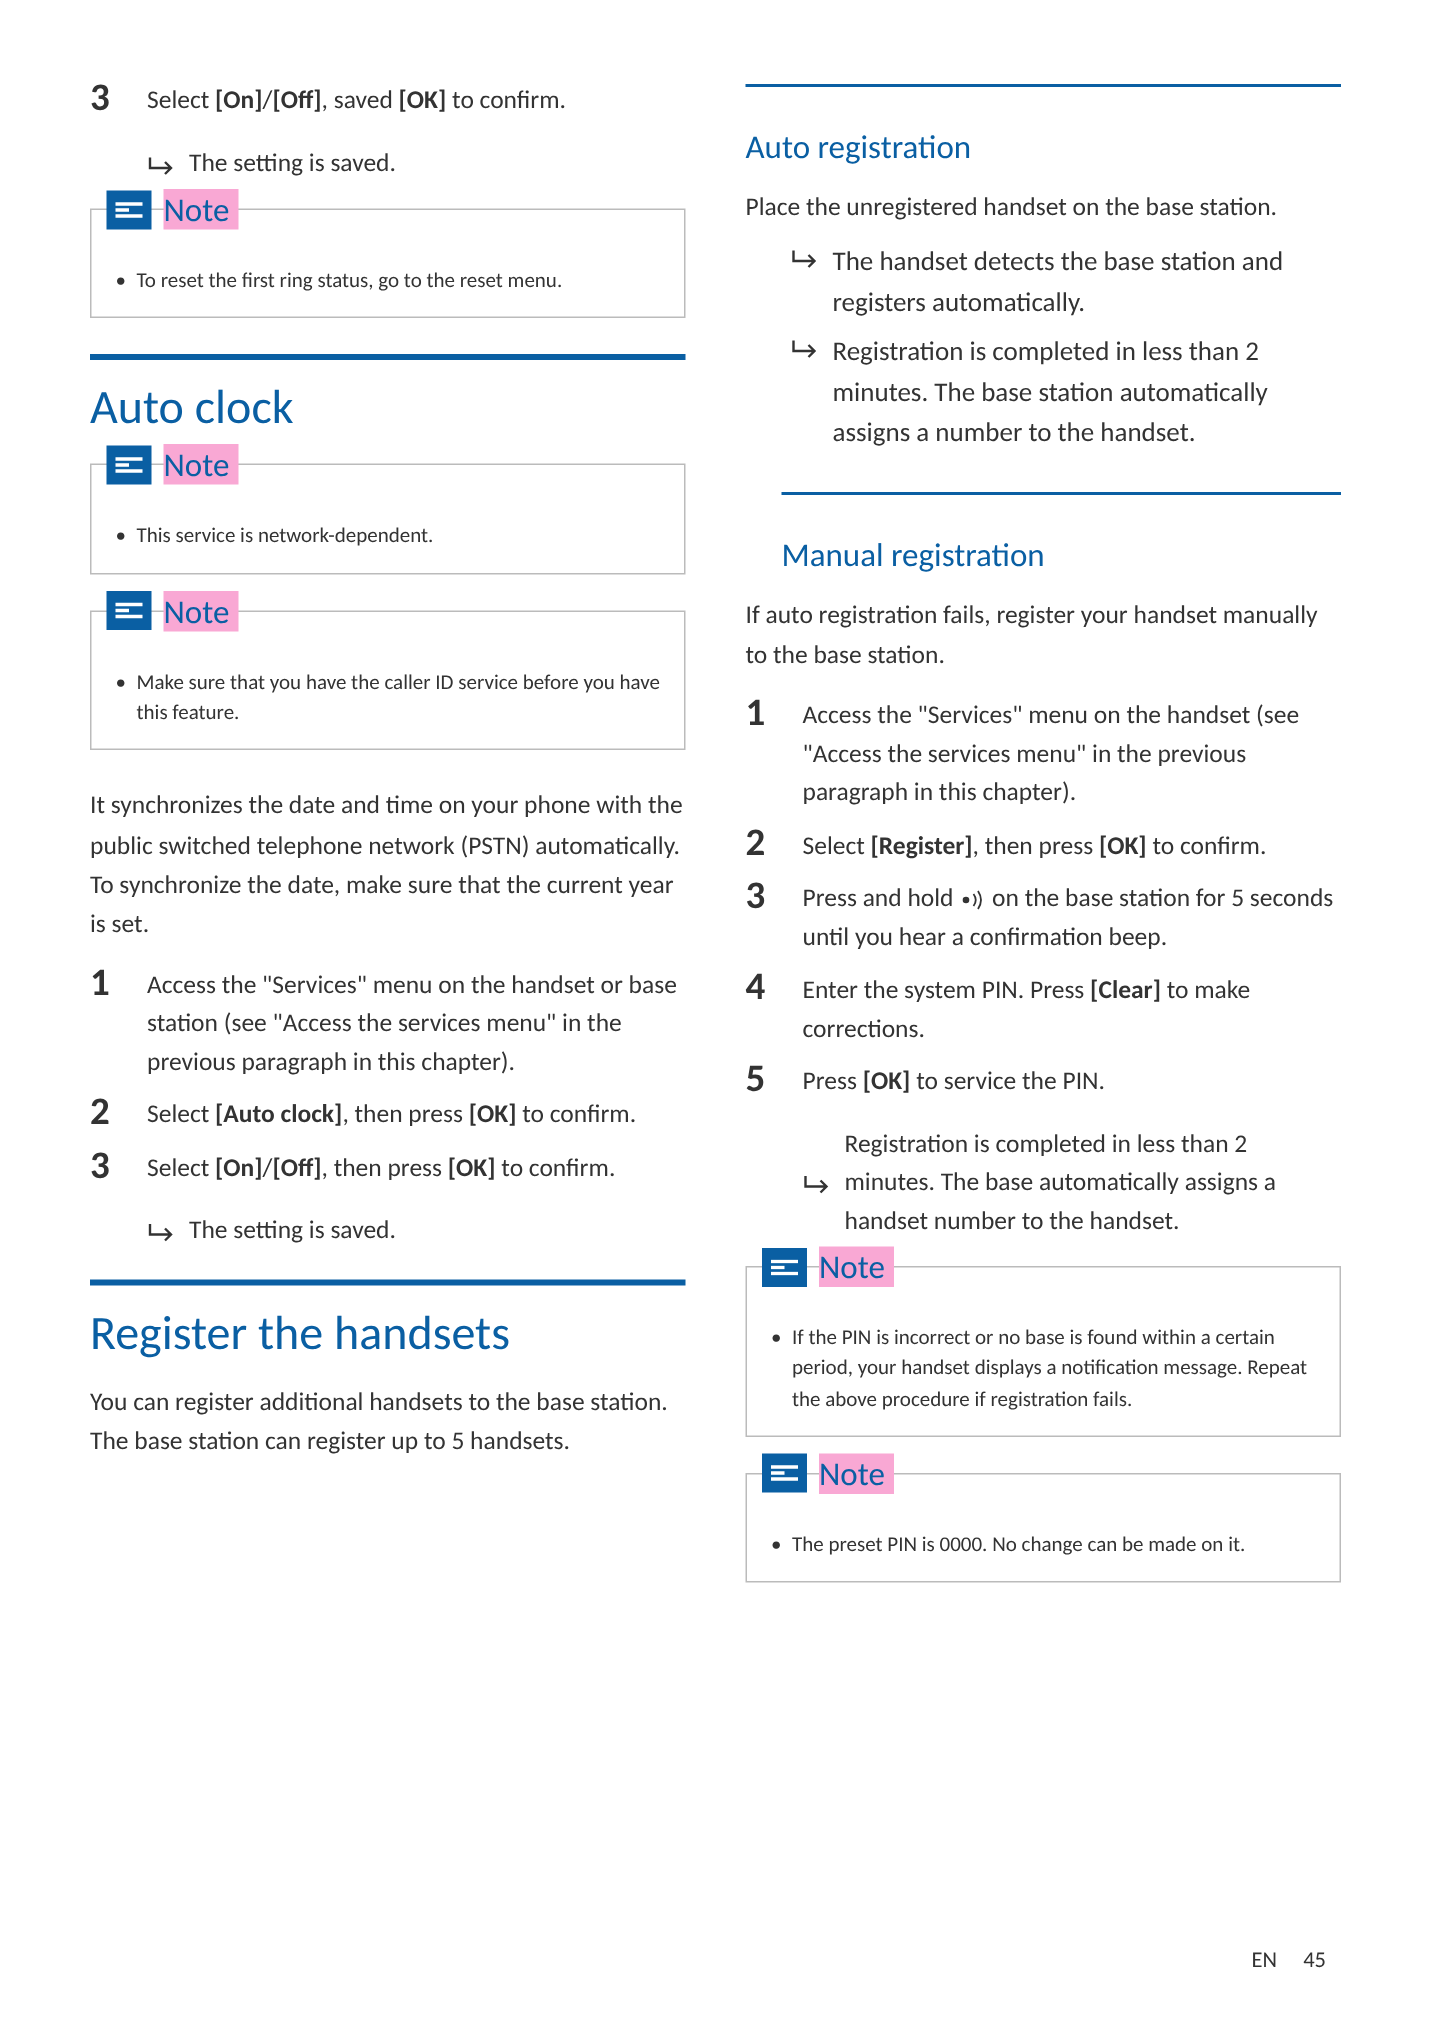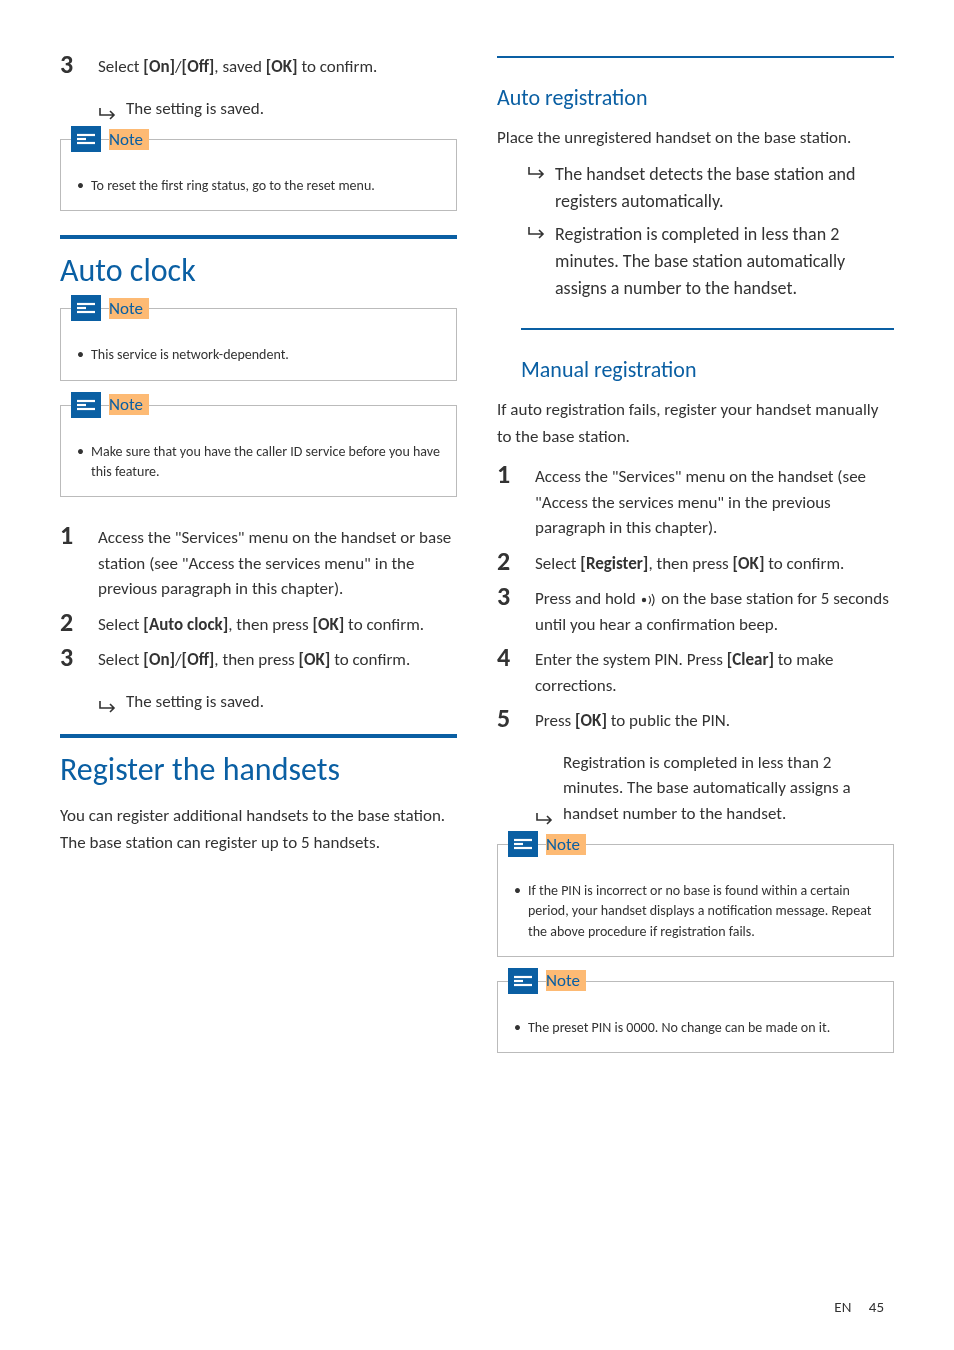--- a/index.html
+++ b/index.html
@@ -29,21 +29,21 @@
     display: flex;
     align-items: flex-start;
     margin-bottom: 6px;
     line-height: 1.5;
     font-size: 17px;
   }
   .step .num { flex: 0 0 38px; line-height: 1.1; }
   .step .body { flex: 1; padding-top: 4px; }
   .result {
     display: flex;
-    align-items: flex-end;
+    align-items: center;
     margin-left: 38px;
     margin-top: 16px;
     line-height: 1.5;
     font-size: 17px;
   }
   .result svg.arrow { flex: 0 0 20px; margin-right: 8px; margin-top: 5px; }
   .bullet-result {
     display:flex; align-items:flex-start; line-height:1.5; font-size:18px;
     margin-left: 30px; margin-bottom:6px;
   }
@@ -59,23 +59,23 @@
     margin-top: -14px;
     margin-left: 10px;
   }
   .notebox .head .iconwrap {
     background: #0a5fa3;
     width: 30px; height: 26px;
     display:flex; align-items:center; justify-content:center;
   }
   .notebox .head .label {
     color: #0a5fa3;
-    font-size: 17px;
+    font-size: 22px;
     margin-left: 8px;
-    background:#fdba74;
+    background:#f9a8d4;
     padding-right:6px;
   }
   .notebox ul {
     list-style: none;
     padding: 10px 16px 14px 16px;
   }
   .notebox li {
     font-size: 14px;
     line-height: 1.45;
     color: #333;
@@ -187,20 +187,21 @@
               <line x1="2" y1="13" x2="20" y2="13"></line>
             </svg>
           </span>
         <span class="label">Note</span>
       </div>
       <ul>
           <li>Make sure that you have the caller ID service before you have this feature.</li>
         </ul>
     </div>
 
+    <p class="body">It synchronizes the date and time on your phone with the public switched telephone network (PSTN) automatically. To synchronize the date, make sure that the current year is set.</p>
 
     <div class="step">
       <span class="num">1</span>
       <span class="body">Access the "Services" menu on the handset or base station (see "Access the services menu" in the previous paragraph in this chapter).</span>
     </div>
     <div class="step">
       <span class="num">2</span>
       <span class="body">
         <span>Select </span><b>[Auto clock]</b><span>, then press </span><b>[OK]</b><span> to confirm.</span>
       </span>
@@ -264,21 +265,21 @@
     </div>
     <div class="step">
       <span class="num">4</span>
       <span class="body">
         <span>Enter the system PIN. Press </span><b>[Clear]</b><span> to make corrections.</span>
       </span>
     </div>
     <div class="step">
       <span class="num">5</span>
       <span class="body">
-        <span>Press </span><b>[OK]</b><span> to public the PIN.</span>
+        <span>Press </span><b>[OK]</b><span> to service the PIN.</span>
       </span>
     </div>
     <div class="result">
       <svg class="arrow" width="18" height="14" viewBox="0 0 18 14">
           <path d="M1 1 V8 H14 M11 4 L15 8 L11 12"></path>
         </svg>
       <span>Registration is completed in less than 2 minutes. The base automatically assigns a handset number to the handset.</span>
     </div>
 
     <div class="notebox">

